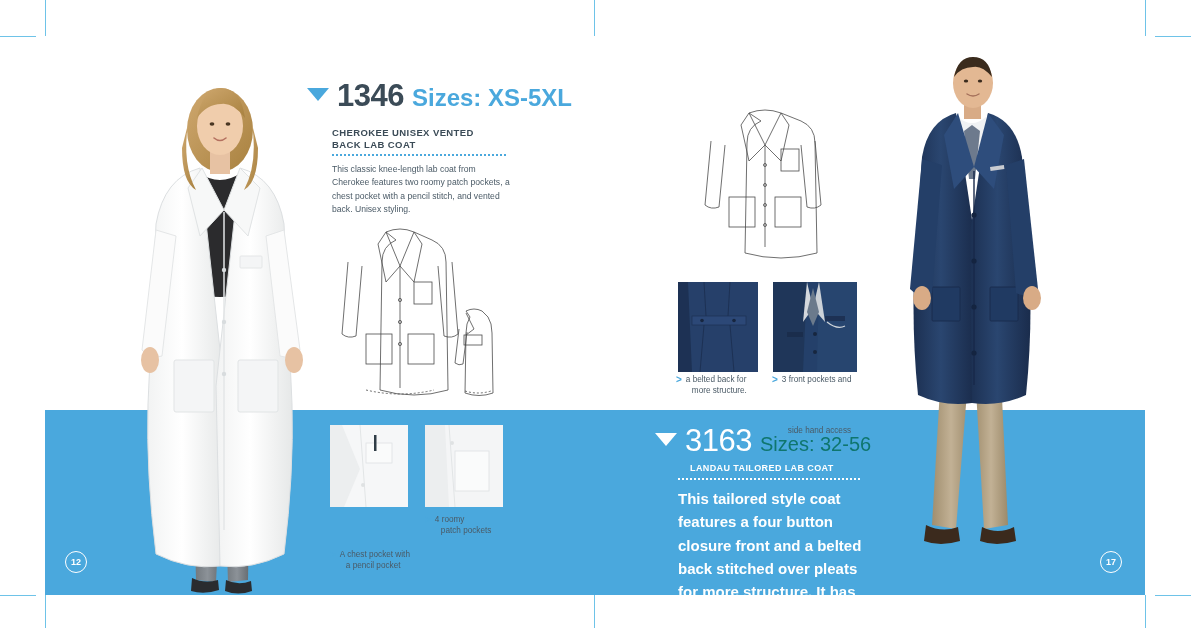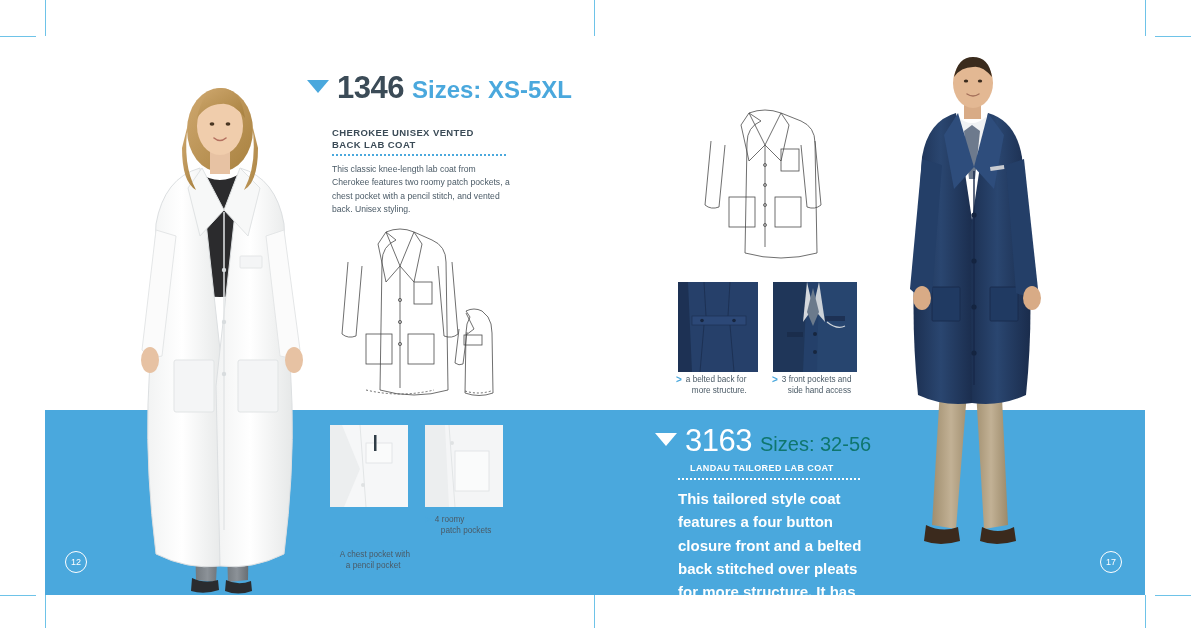--- a/index.html
+++ b/index.html
@@ -19,21 +19,21 @@
   .blue-band{
     position:absolute;
     left:45px;top:410px;width:1100px;height:185px;
     background:#4aa8dd;
   }
 
   
   .pagenum{
     position:absolute;width:20px;height:20px;border-radius:50%;
     border:1px solid #ffffff;color:#ffffff;
-    font-size:9px;display:flex;align-items:center;justify-content:center;
+    font-size:9px;display:flex;align-items:center;justify-content:center;font-weight:bold;
   }
 
   
   .model-left{
     position:absolute;left:88px;top:60px;width:265px;height:535px;
   }
   .model-right{
     position:absolute;left:880px;top:55px;width:200px;height:525px;
   }
 
@@ -161,21 +161,21 @@
 
     <path d="M109,58 q6,-30 24,-30 q20,0 24,30 q-12,-16 -24,-14 q-14,0 -24,14 z" fill="url(#ghair)"></path>
     <path d="M100,64 q-6,40 8,66 q-14,-8 -14,-42 z" fill="url(#ghair)"></path>
     <path d="M164,64 q6,40 -8,66 q14,-8 14,-42 z" fill="url(#ghair)"></path>
 
     <ellipse cx="124" cy="64" rx="2.4" ry="1.7" fill="#4a3723"></ellipse>
     <ellipse cx="140" cy="64" rx="2.4" ry="1.7" fill="#4a3723"></ellipse>
     <path d="M126,78 q6,5 12,0" stroke="#b4705f" stroke-width="1.6" fill="none" stroke-linecap="round"></path>
   </svg>
 
-  <div class="style-head" style="left:307px;top:70px;">
+  <div class="style-head" style="left:307px;top:78px;">
     <div class="tri"></div>
     <div class="style-num">1346</div>
     <div class="style-sizes">Sizes: XS-5XL</div>
   </div>
 
   <div class="prod-name" style="left:332px;top:126px;">CHEROKEE UNISEX VENTED</div>
   <div class="prod-name" style="left:332px;top:138px;">BACK LAB COAT</div>
   <div class="dotline" style="left:332px;top:154px;width:174px;"></div>
   <div class="prod-desc" style="left:332px;top:163px;">This classic knee-length lab coat from Cherokee features two roomy patch pockets, a chest pocket with a pencil stitch, and vented back. Unisex styling.</div>
 
@@ -289,21 +289,21 @@
     <div class="ctext">
       <span>a belted back for</span><br>
       <span style="padding-left:6px;display:inline-block;">more structure.</span>
     </div>
   </div>
 
   <div class="callout" style="left:772px;top:374px;">
     <div class="arrow">&gt;</div>
     <div class="ctext" style="width:92px;">
       <span>3 front pockets and</span><br>
-      <span style="padding-left:6px;display:inline-block;">side hand access</span>
+      <span style="padding-left:6px;display:inline-block;margin-top:40px;">side hand access</span>
     </div>
   </div>
 
   <div class="style-head" style="left:655px;top:423px;">
     <div class="tri-white"></div>
     <div class="style-num-white">3163</div>
     <div class="style-sizes-white">Sizes: 32-56</div>
   </div>
 
   <div class="prod-name-white" style="left:678px;top:463px;">LANDAU TAILORED LAB COAT</div>

